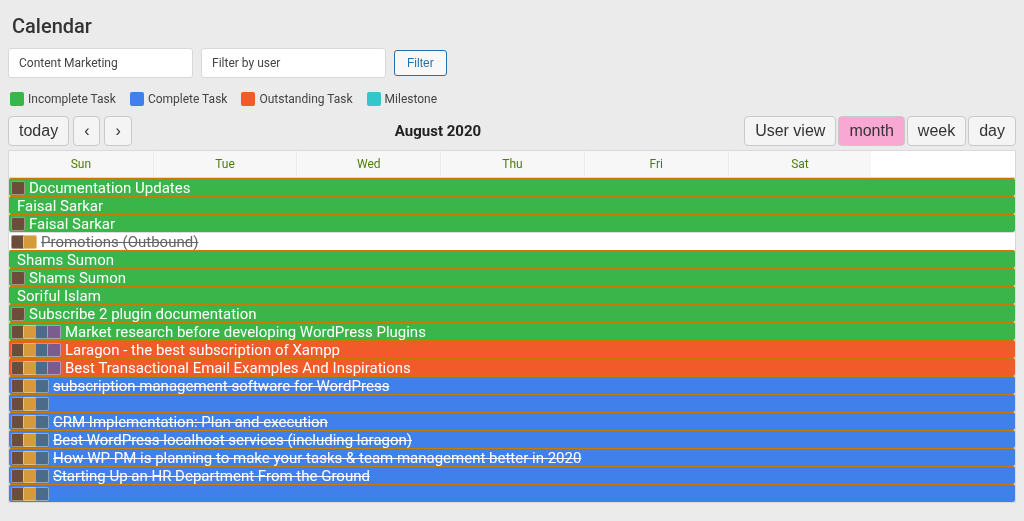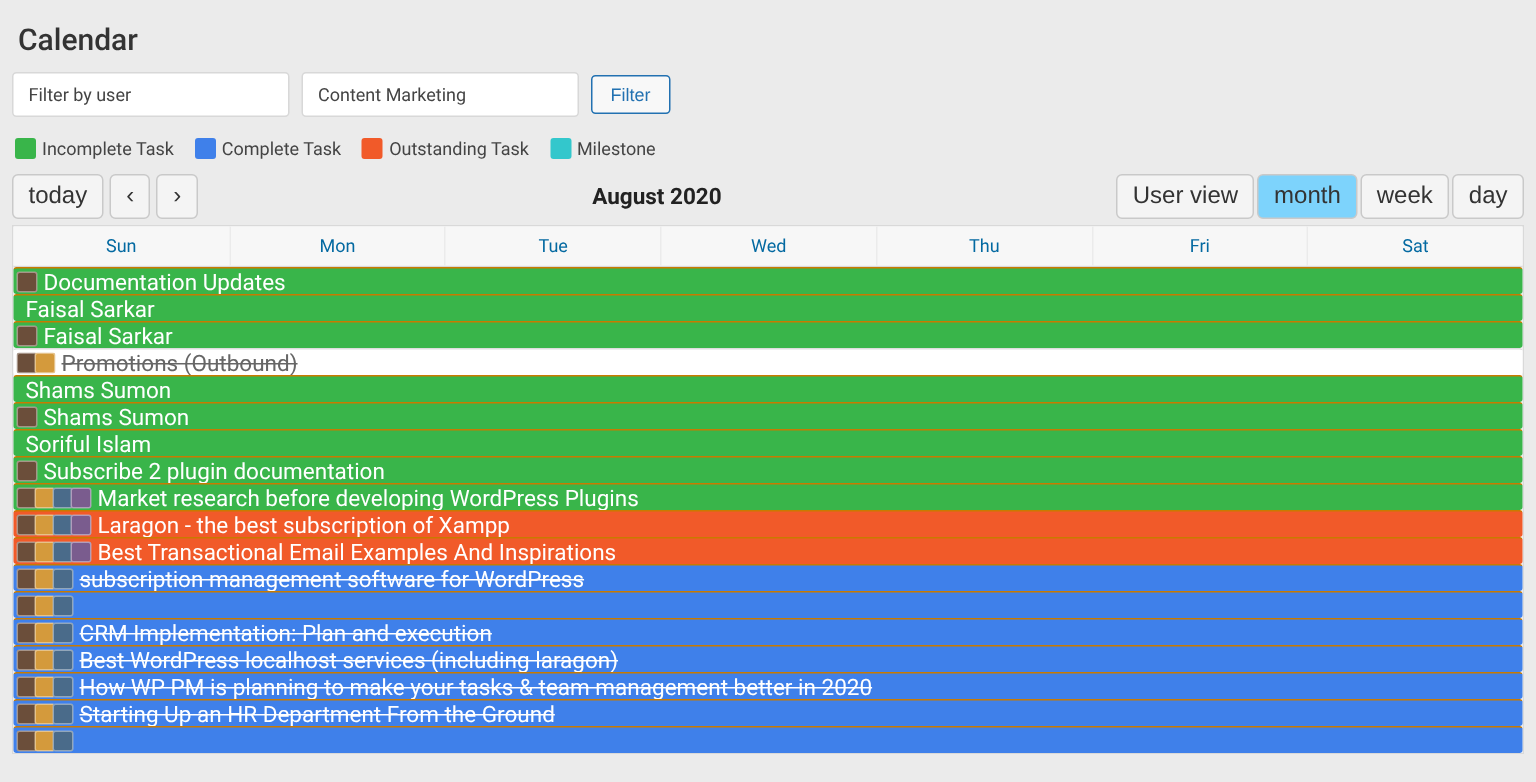--- a/index.html
+++ b/index.html
@@ -55,29 +55,29 @@
     border: 1px solid #c9c9c9;
     background: #f4f4f4;
     border-radius: 4px;
     padding: 5px 10px;
     font-size: 16px;
     cursor: pointer;
     color: #333;
   }
   .tb-center { flex: 1; text-align: center; font-weight: 700; font-size: 15px; color: #222; }
   .tb-right { display: flex; gap: 2px; }
-  .tb-right .tb-btn.active { background: #7dd3fc; }
+  .tb-right .tb-btn.active { background: #f9a8d4; }
 
   .cal { background: #fff; border: 1px solid #d9d9d9; margin-top: 4px; }
   .weekdays { display: grid; grid-template-columns: repeat(7, 1fr); border-bottom: 1px solid #d9d9d9; }
   .weekdays div {
     text-align: center;
     padding: 6px 0;
     font-size: 12px;
-    color: #0369a1;
+    color: #4d7c0f;
     border-left: 1px solid #ebebeb;
     background: #f7f7f7;
   }
   .weekdays div:first-child { border-left: none; }
   .dates { display: grid; grid-template-columns: repeat(7, 1fr); }
   .dates div {
     text-align: right;
     padding: 3px 6px 2px 0;
     font-size: 12px;
     color: #aaa;
@@ -118,22 +118,22 @@
   .event-row.placeholder { background: #fff; color: #666; border-top: 1px solid #ddd; }
   .event-row.placeholder .av { background: #e5b53a; }
 </style>
 </head>
 <body>
 
 <div class="page">
   <div class="title">Calendar</div>
 
   <div class="filters-row">
+    <div class="select">Content Marketing</div>
     <div class="select">Filter by user</div>
-    <div class="select">Content Marketing</div>
     <button class="btn-filter">Filter</button>
   </div>
 
   <div class="legend">
     <div class="legend-item">
         <span class="swatch sw-incomplete"></span>
         <span>Incomplete Task</span>
       </div>
     <div class="legend-item">
         <span class="swatch sw-complete"></span>
@@ -160,21 +160,20 @@
       <button class="tb-btn">User view</button>
       <button class="tb-btn active">month</button>
       <button class="tb-btn">week</button>
       <button class="tb-btn">day</button>
     </div>
   </div>
 
   <div class="cal">
     <div class="weekdays" id="weekdays">
         <div>Sun</div>
-        <div>Mon</div>
         <div>Tue</div>
         <div>Wed</div>
         <div>Thu</div>
         <div>Fri</div>
         <div>Sat</div>
       </div>
     <div class="events" id="events">
         <div class="event-row incomplete">
           <span class="avstack">
             <span class="av" style="background: rgb(107, 78, 58);"></span>

